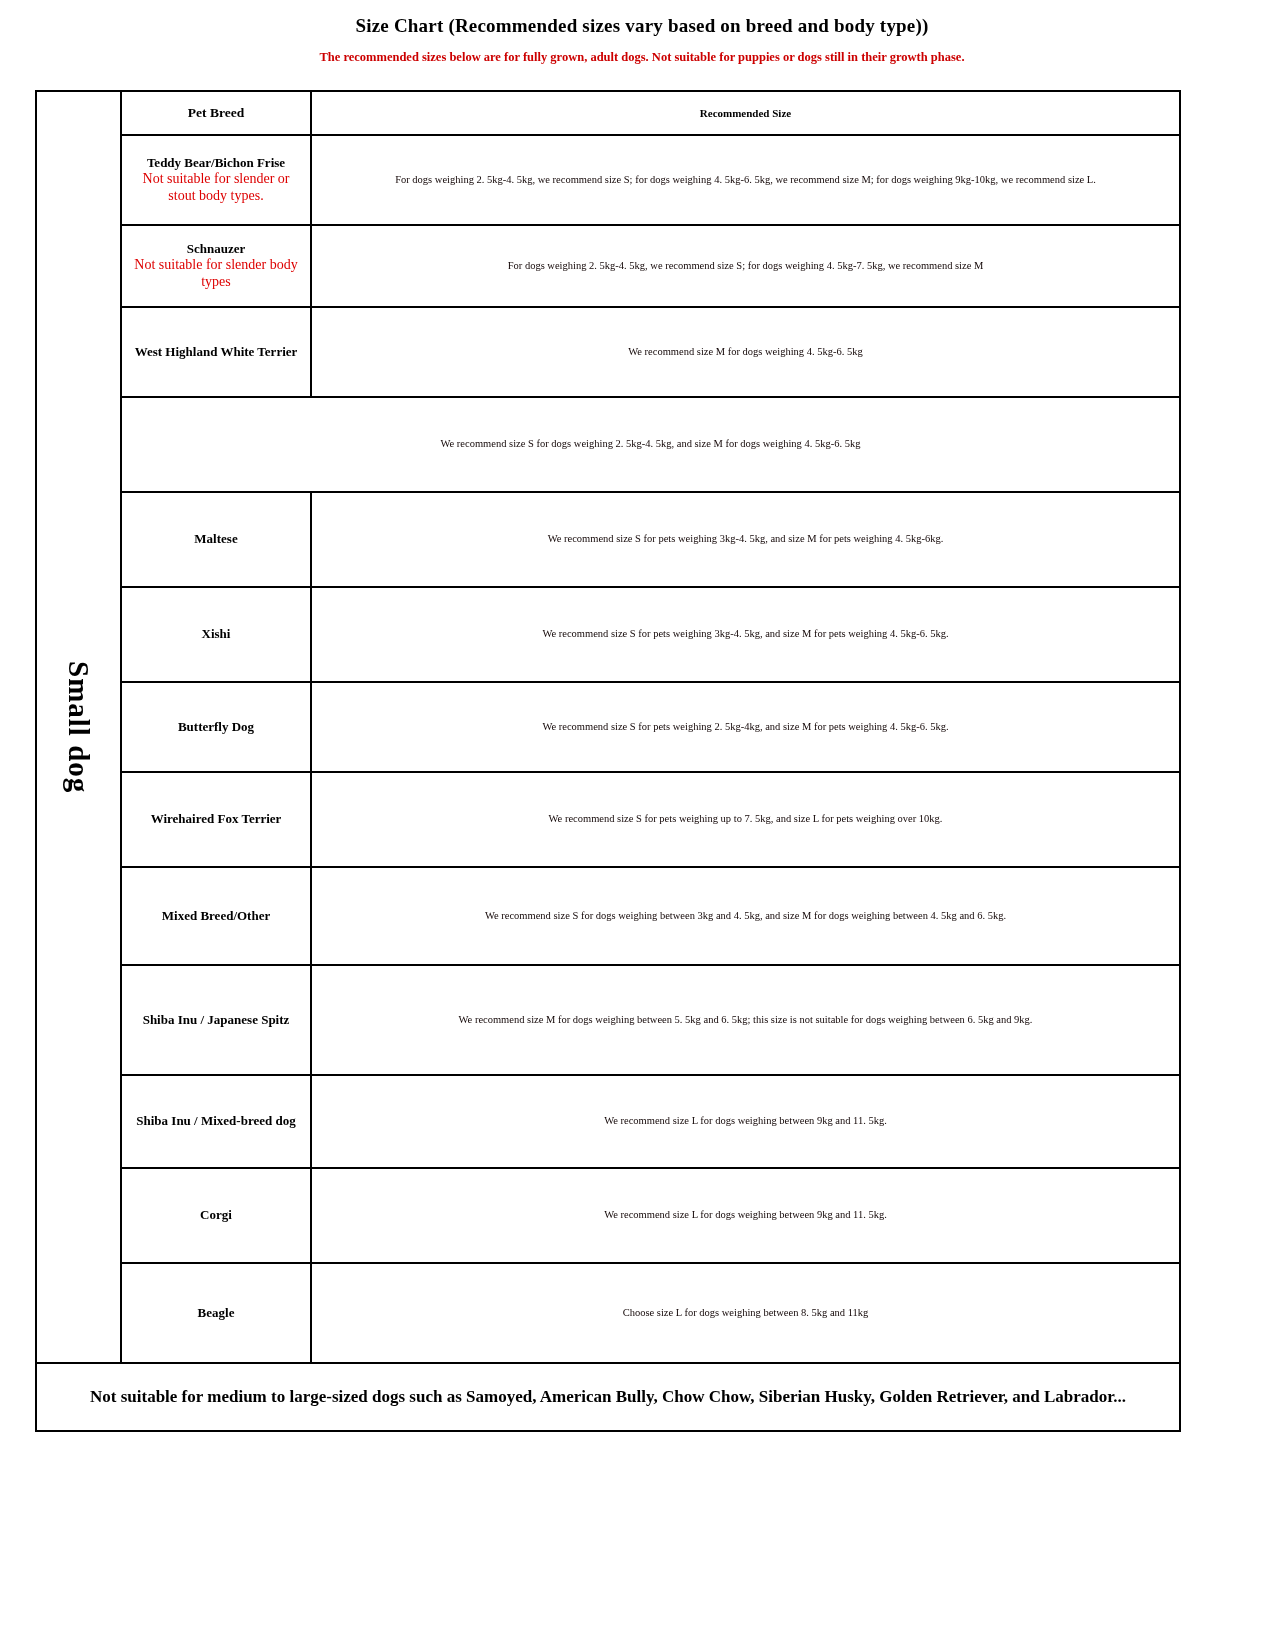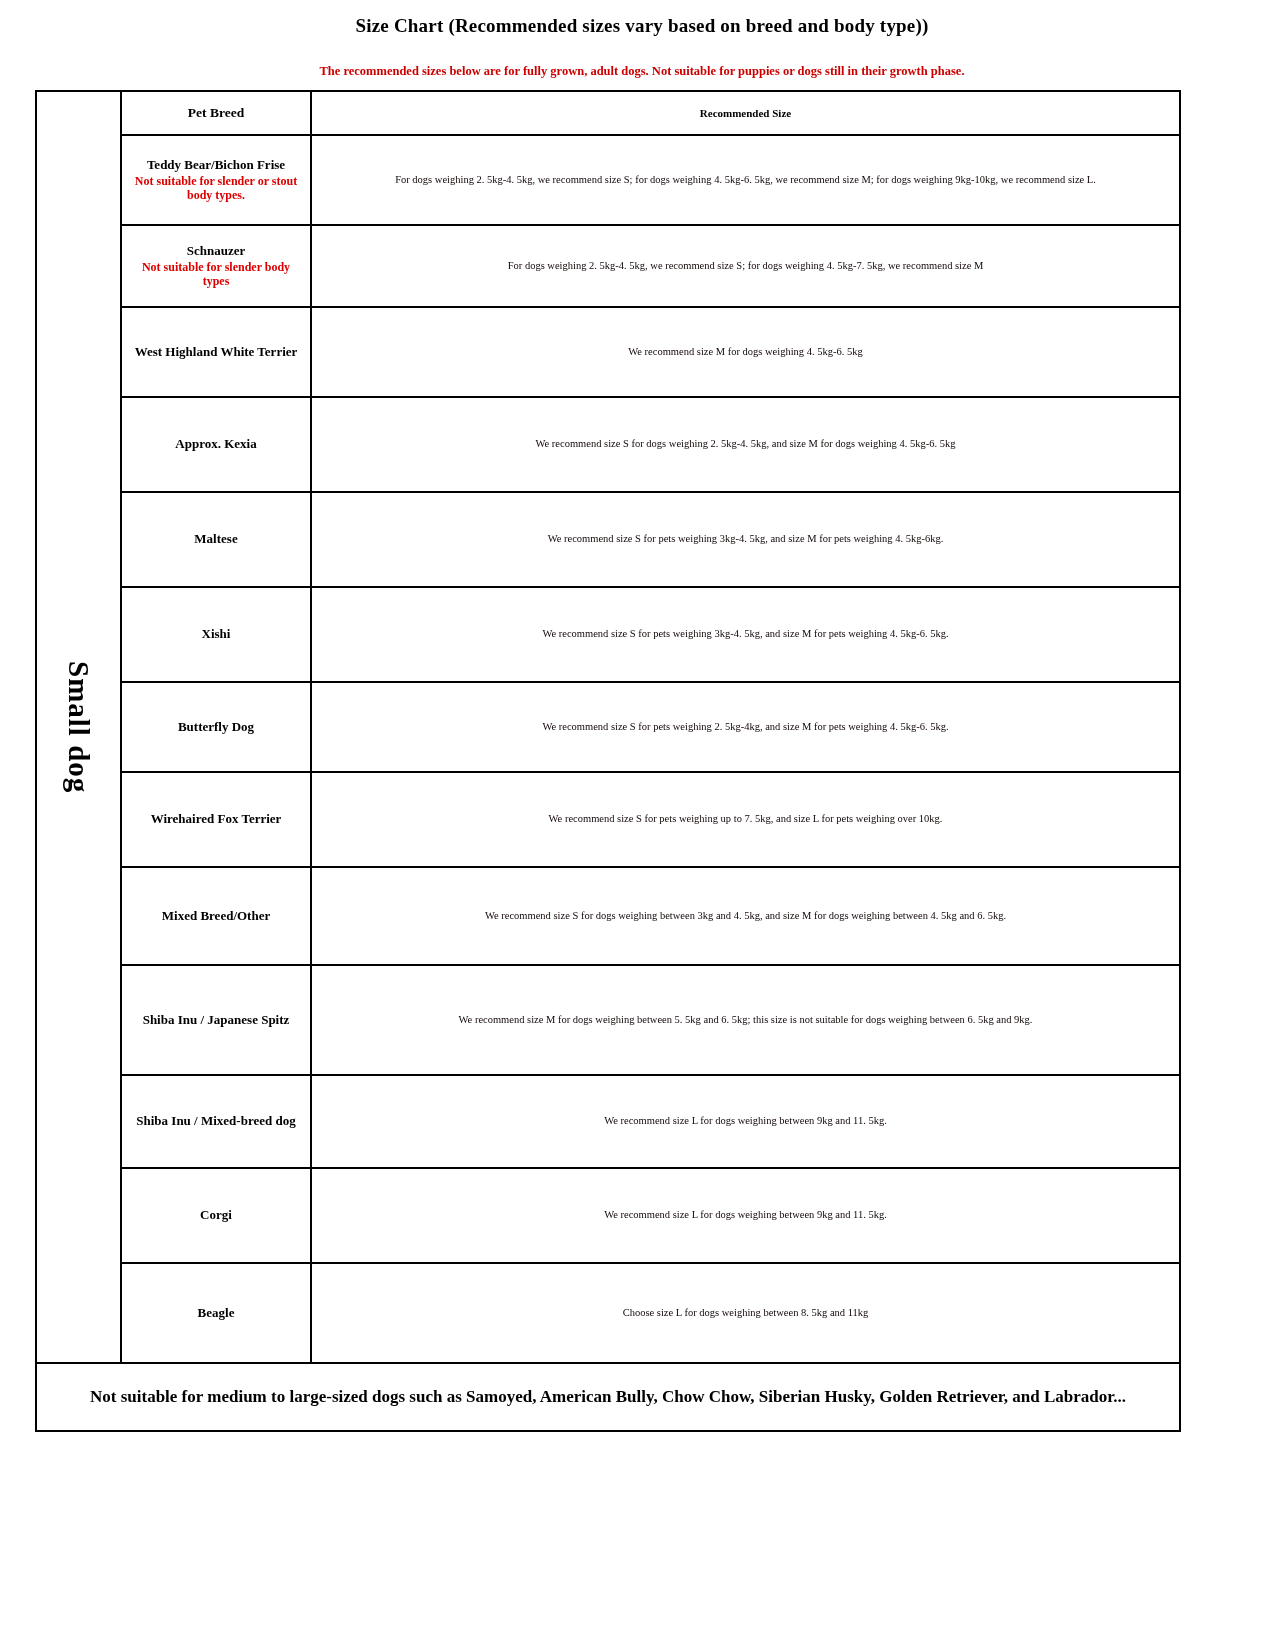--- a/index.html
+++ b/index.html
@@ -17,21 +17,21 @@
   .title {
     padding-top: 15px;
     text-align: center;
     font-size: 19px;
     font-weight: bold;
     color: #000000;
     letter-spacing: 0.2px;
   }
 
   .subtitle {
-    margin-top: 27px;
+    margin-top: 13px;
     text-align: center;
     font-size: 12.5px;
     font-weight: bold;
     color: #cc0000;
   }
 
   .chart-table {
     position: absolute;
     left: 35px;
     top: 90px;
@@ -86,22 +86,22 @@
     text-align: center;
     padding: 4px 24px;
   }
 
   .header-label-breed { font-size: 13.5px; font-weight: bold; color: #000000; }
   .header-label-size  { font-size: 11px;   font-weight: bold; color: #000000; }
 
   .breed-name { font-size: 13px; font-weight: bold; color: #000000; line-height: 1.25; }
   .breed-note {
     margin-top: 0;
-    font-size: 12px;
-    font-weight: bold;
+    font-size: 14px;
+    font-weight: normal;
     color: #dd0000;
     line-height: 1.2;
   }
 
   .size-text { font-size: 10.5px; color: #140808; line-height: 1.4; }
 
   .footer-row {
     border-top: 2px solid #000000;
     height: 68px;
     display: flex;
@@ -168,24 +168,20 @@
     <div class="breed-cell">
       <span class="breed-name">West Highland White Terrier</span>
 
     </div>
     <div class="size-cell">
       <span class="size-text">We recommend size M for dogs weighing 4. 5kg-6. 5kg</span>
     </div>
   </div>
 
   <div class="table-row" style="height: 95px;">
-    <div class="breed-cell">
-      <span class="breed-name">Approx. Kexia</span>
-
-    </div>
     <div class="size-cell">
       <span class="size-text">We recommend size S for dogs weighing 2. 5kg-4. 5kg, and size M for dogs weighing 4. 5kg-6. 5kg</span>
     </div>
   </div>
 
   <div class="table-row" style="height: 95px;">
     <div class="breed-cell">
       <span class="breed-name">Maltese</span>
 
     </div>

